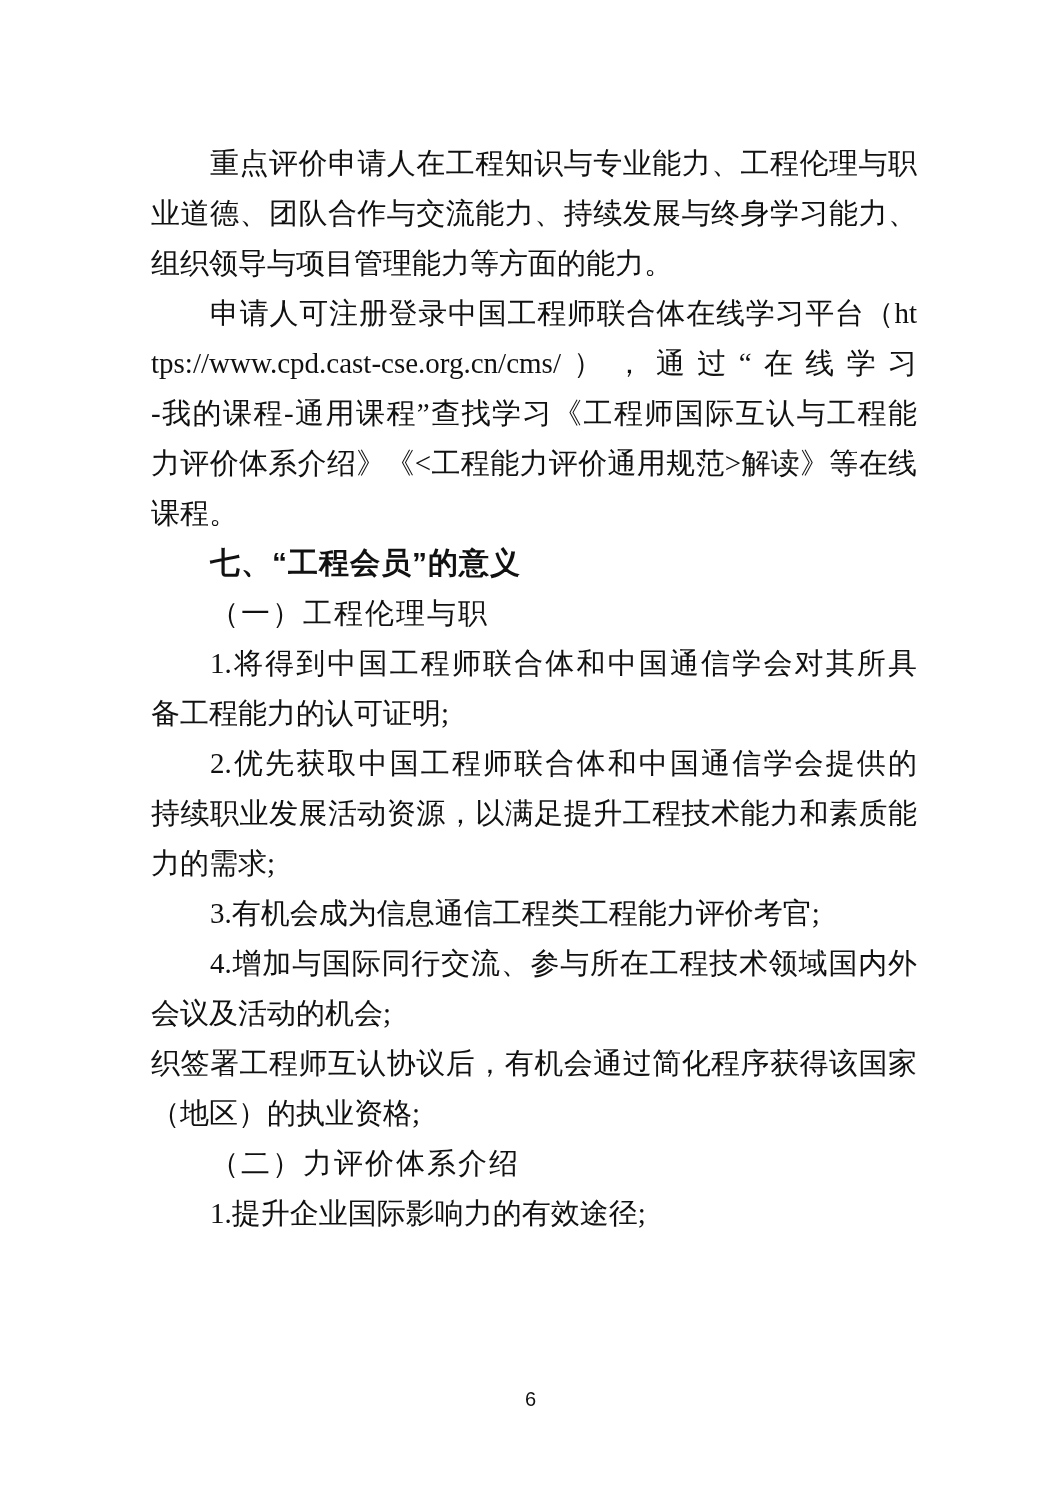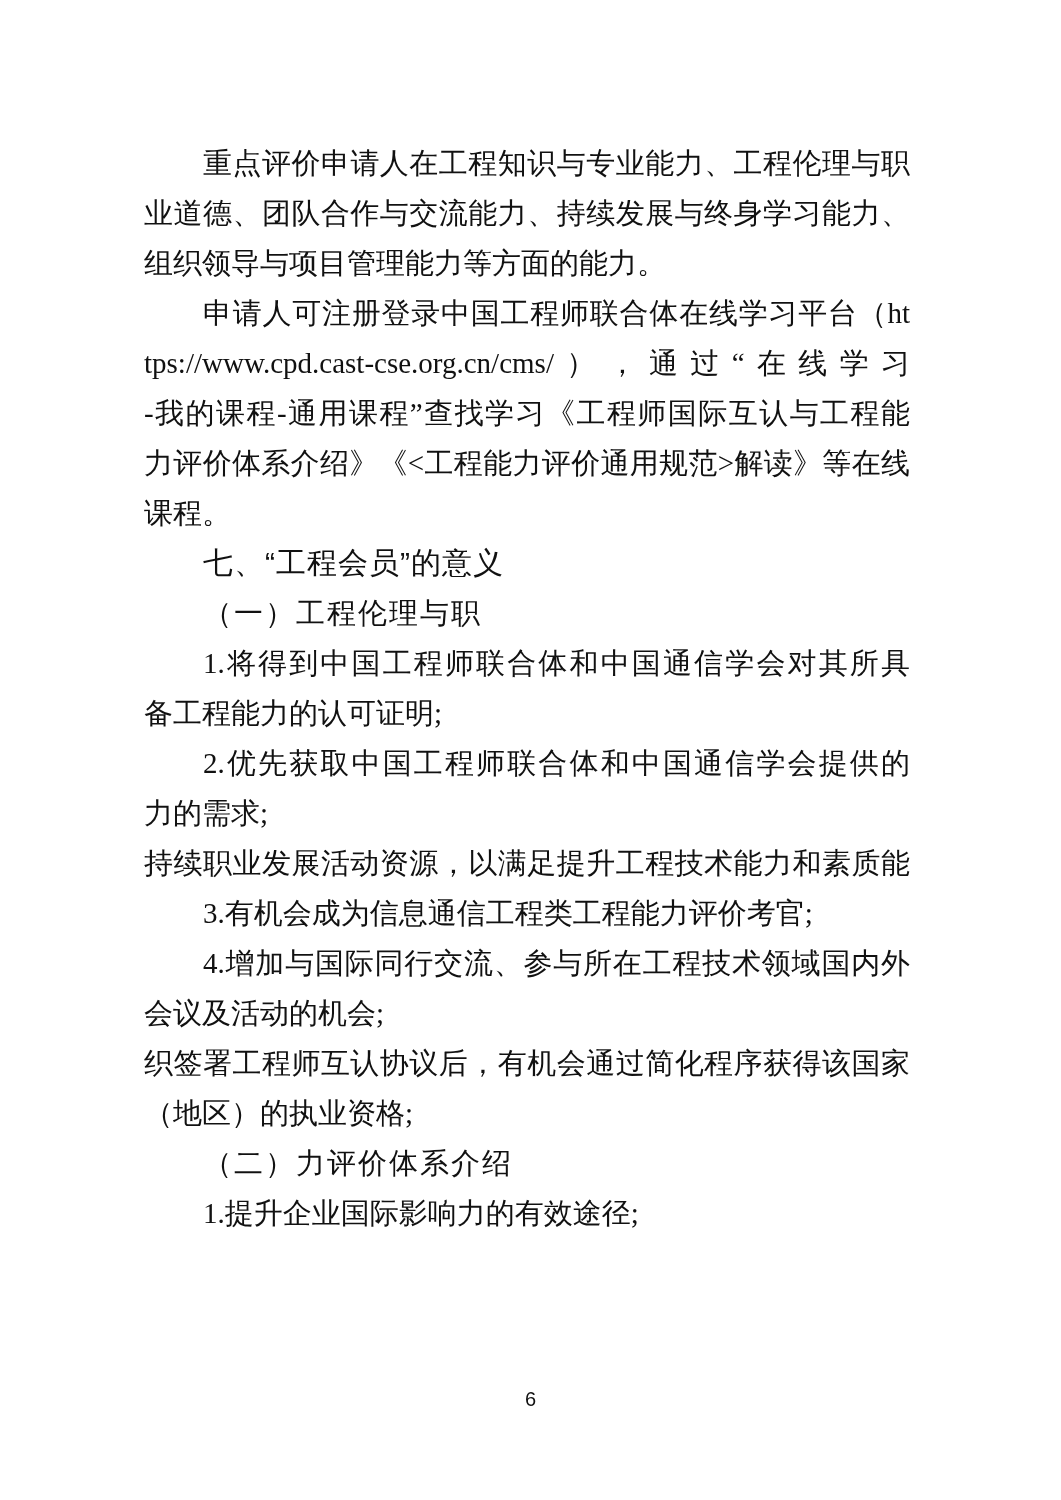--- a/index.html
+++ b/index.html
@@ -10,21 +10,21 @@
   .page {
     position: relative;
     width: 1061px;
     height: 1500px;
     background: #ffffff;
     overflow: hidden;
     color: #111111;
   }
   .content {
     position: absolute;
-    left: 144px;
+    left: 151px;
     top: 138px;
     width: 766px;
   }
   .line {
     height: 50px;
     line-height: 50px;
     font-size: 29px;
     font-family: "Liberation Serif", "DejaVu Serif", serif;
     white-space: nowrap;
     color: #111111;
@@ -34,21 +34,21 @@
     text-align: justify;
     text-align-last: justify;
     text-justify: inter-character;
     overflow: hidden;
   }
   .indent {
     padding-left: 59px;
   }
   .heading {
     font-family: "Liberation Sans", "DejaVu Sans", sans-serif;
-    font-weight: 400;
+    font-weight: 700;
     font-size: 30px;
     letter-spacing: 1px;
   }
   .kaiti {
     font-family: "Liberation Serif", "DejaVu Serif", serif;
     letter-spacing: 2px;
   }
   .page-number {
     position: absolute;
     left: 0;
@@ -72,22 +72,22 @@
     <div class="line just indent">申请人可注册登录中国工程师联合体在线学习平台（ht</div>
     <div class="line just">tps://www.cpd.cast-cse.org.cn/cms/），通过“在线学习</div>
     <div class="line just">-我的课程-通用课程”查找学习《工程师国际互认与工程能</div>
     <div class="line just">力评价体系介绍》《&lt;工程能力评价通用规范&gt;解读》等在线</div>
     <div class="line">课程。</div>
     <div class="line heading indent">七、“工程会员”的意义</div>
     <div class="line kaiti indent">（一）工程伦理与职</div>
     <div class="line just indent">1.将得到中国工程师联合体和中国通信学会对其所具</div>
     <div class="line">备工程能力的认可证明;</div>
     <div class="line just indent">2.优先获取中国工程师联合体和中国通信学会提供的</div>
+    <div class="line just">持续职业发展活动资源，以满足提升工程技术能力和素质能</div>
     <div class="line">力的需求;</div>
-    <div class="line just">持续职业发展活动资源，以满足提升工程技术能力和素质能</div>
     <div class="line indent">3.有机会成为信息通信工程类工程能力评价考官;</div>
     <div class="line just indent">4.增加与国际同行交流、参与所在工程技术领域国内外</div>
     <div class="line">会议及活动的机会;</div>
     <div class="line just">织签署工程师互认协议后，有机会通过简化程序获得该国家</div>
     <div class="line">（地区）的执业资格;</div>
     <div class="line kaiti indent">（二）力评价体系介绍</div>
     <div class="line indent">1.提升企业国际影响力的有效途径;</div>
   </div>
   <div class="page-number">6</div>
 </div>

